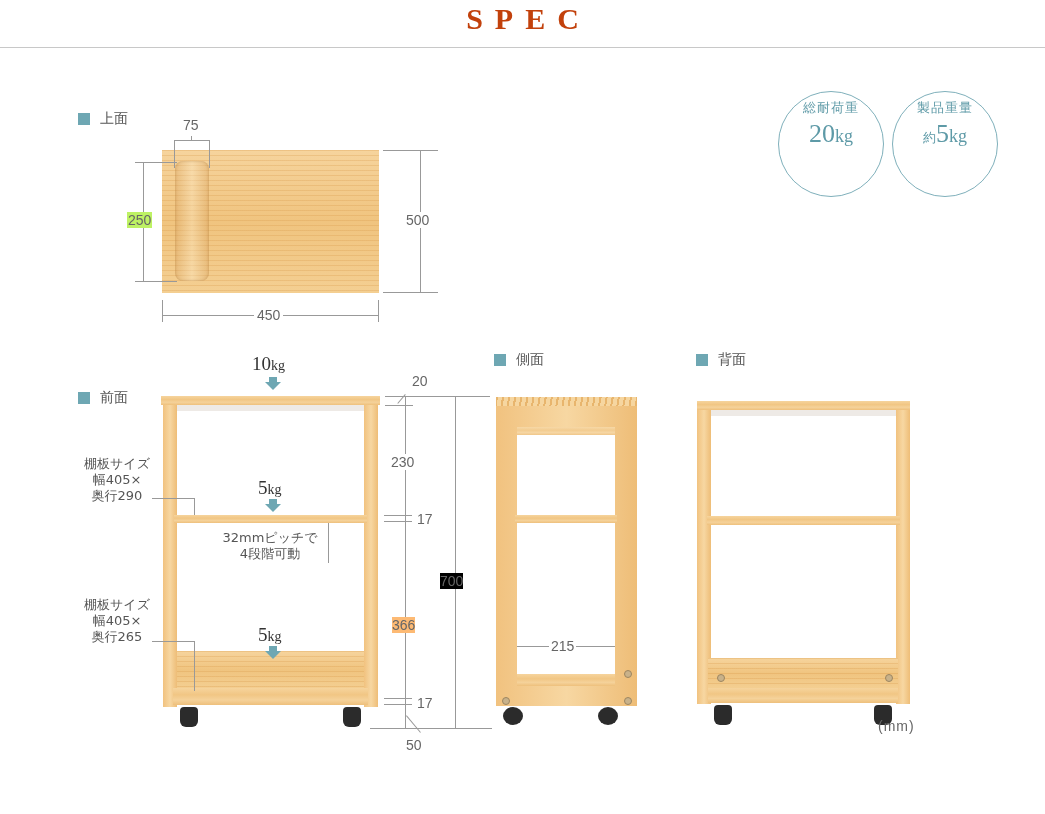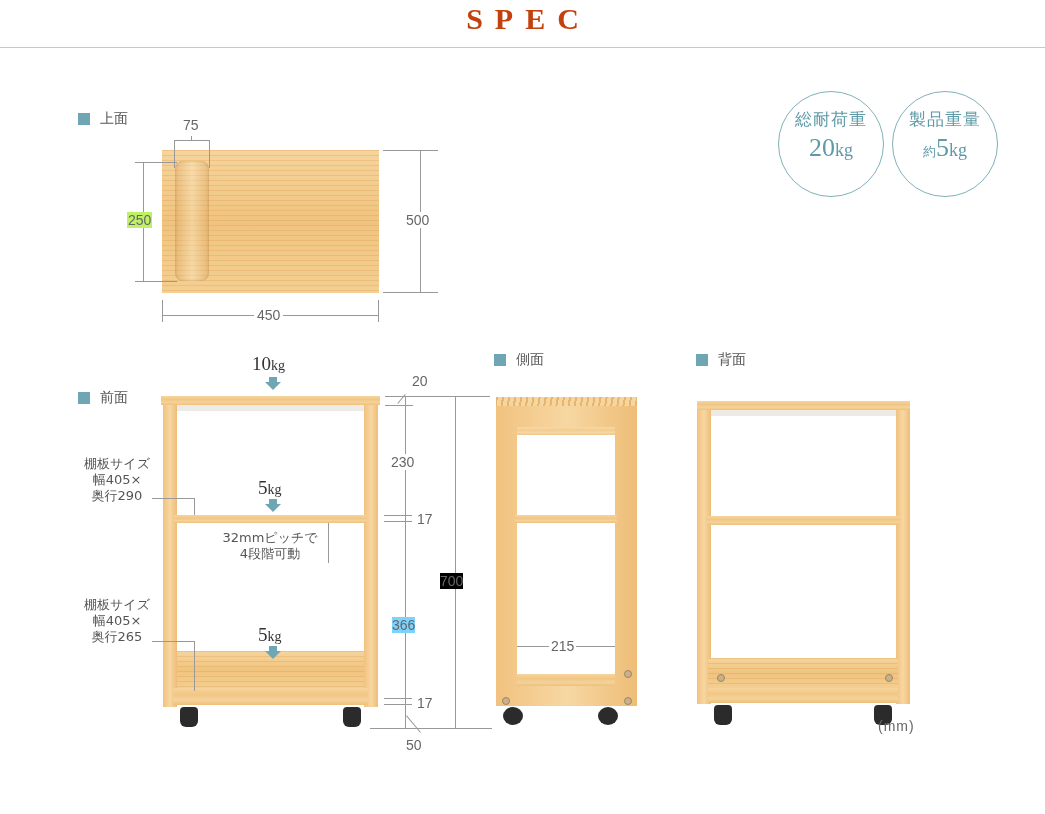--- a/index.html
+++ b/index.html
@@ -14,21 +14,21 @@
   .sq { width:12px; height:12px; background:#6ea7b3; display:inline-block; }
   .dim { font-size:14px; color:#666; font-family:"Liberation Sans","DejaVu Sans",sans-serif; white-space:nowrap; }
   .line { background:#999; }
   .wood { background:linear-gradient(180deg,#f6d49d 0%,#f1c684 40%,#f5d29a 70%,#eec07c 100%); }
   .woodv { background:linear-gradient(90deg,#f1c27f 0%,#f7d7a2 50%,#eebd77 100%); }
   .grain { background:
       repeating-linear-gradient(180deg, rgba(214,150,70,0.28) 0px, rgba(214,150,70,0.28) 1px, rgba(0,0,0,0) 1px, rgba(0,0,0,0) 5px),
       linear-gradient(180deg,#f6d49d,#f0c47f 50%,#f4cf92); }
   .circle { width:106px; height:106px; border:1.3px solid #7fb0bb; border-radius:50%;
             box-sizing:border-box; text-align:center; color:#5e9aa7; }
-  .circle .c-label { font-size:17px; margin-top:16px; letter-spacing:1px; }
+  .circle .c-label { font-size:13px; margin-top:7px; letter-spacing:1px; }
   .circle .c-val { font-family:"Liberation Serif","DejaVu Serif",serif; font-size:26px; margin-top:2px; }
   .circle .c-val small { font-size:18px; }
   .circle .c-pre { font-size:13px; }
   .kg { font-family:"Liberation Serif","DejaVu Serif",serif; color:#333; font-size:19px; white-space:nowrap; }
   .kg small { font-size:14px; }
   .arrow { width:0; height:0; border-left:8px solid transparent; border-right:8px solid transparent; border-top:8px solid #6ea7b3; }
   .arrow-stem { width:8px; height:5px; background:#6ea7b3; }
   .caster { width:18px; height:20px; background:#2b2b2b; border-radius:4px 4px 6px 6px; }
   .note { font-size:13px; color:#555; text-align:center; line-height:16px; white-space:nowrap; }
   .screw { width:6px; height:6px; border-radius:50%; background:#c9b28a; border:1px solid #9d8660; }
@@ -139,21 +139,21 @@
 <div class="abs line" style="left:384px;top:515px;width:28px;height:1px;"></div>
 <div class="abs line" style="left:384px;top:521px;width:28px;height:1px;"></div>
 <div class="abs line" style="left:384px;top:698px;width:28px;height:1px;"></div>
 <div class="abs line" style="left:384px;top:704px;width:28px;height:1px;"></div>
 <div class="abs line" style="left:405px;top:394px;width:1px;height:12px;transform:rotate(40deg);transform-origin:top left;"></div>
 <div class="abs line" style="left:406px;top:716px;width:1px;height:22px;transform:rotate(-40deg);transform-origin:top left;"></div>
 
 <div class="abs dim" style="left:412px;top:373px;">20</div>
 <div class="abs dim" style="left:391px;top:454px;background:#fff;">230</div>
 <div class="abs dim" style="left:417px;top:511px;">17</div>
-<div class="abs dim" style="left:392px;top:617px;background:#7dd3fc;">366</div>
+<div class="abs dim" style="left:392px;top:617px;background:#fdba74;">366</div>
 <div class="abs dim" style="left:417px;top:695px;">17</div>
 <div class="abs dim" style="left:406px;top:737px;">50</div>
 <div class="abs dim" style="left:440px;top:573px;background:#000000;">700</div>
 
 <div class="abs sec-label" style="left:494px;top:351px;">
   <span class="sq"></span>
   <span>側面</span>
 </div>
 <div class="abs" style="left:496px;top:397px;width:141px;height:9px;background:repeating-linear-gradient(100deg,#e8b56d 0px,#e8b56d 2px,#f6d6a0 2px,#f6d6a0 6px);"></div>
 <div class="abs woodv" style="left:496px;top:406px;width:141px;height:300px;"></div>

